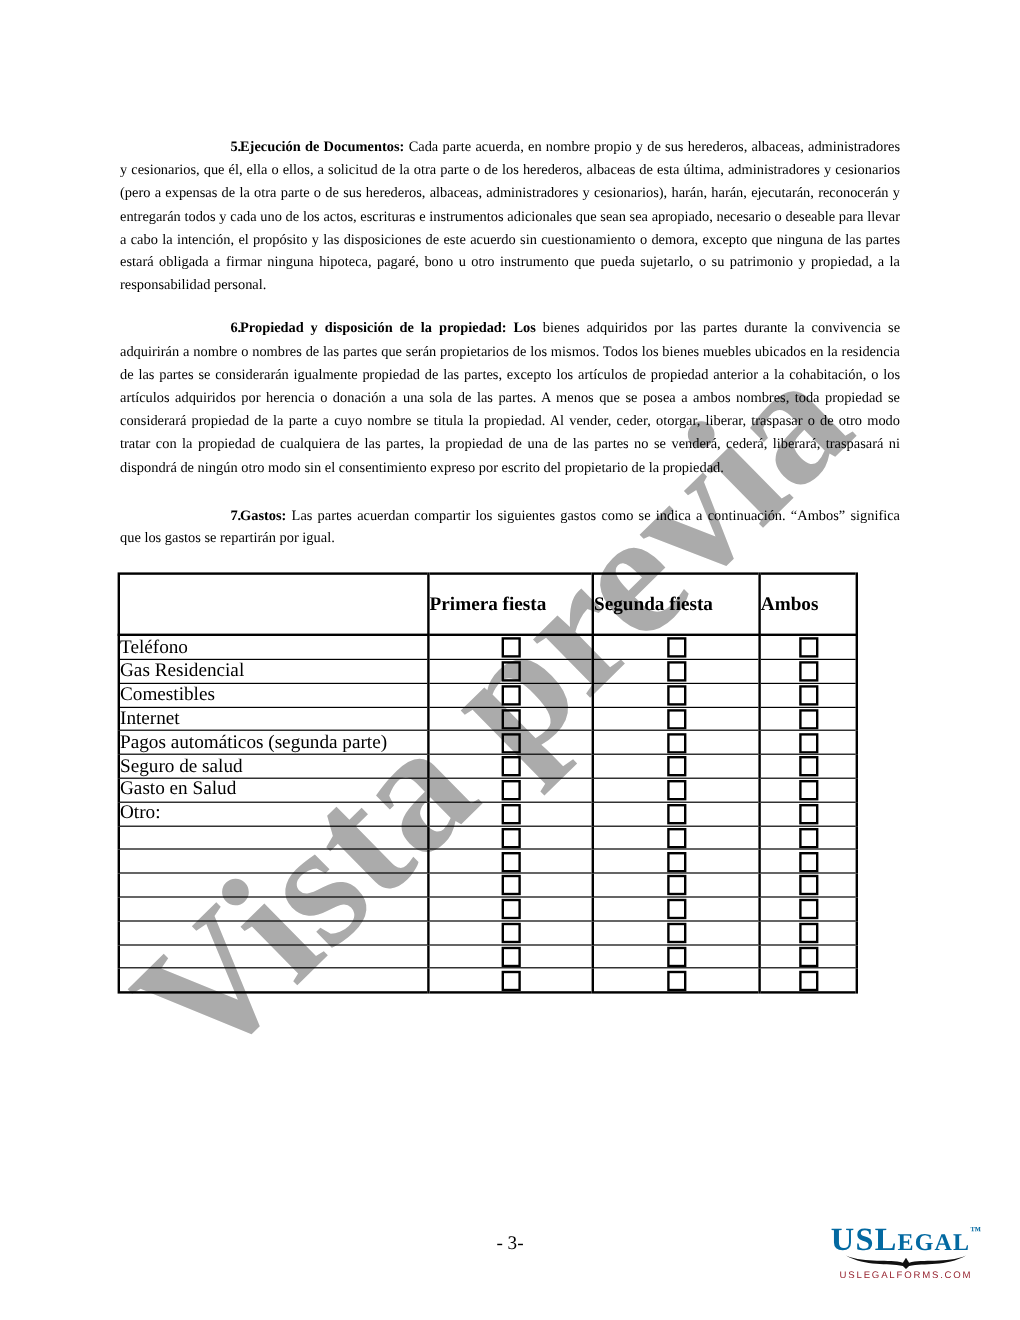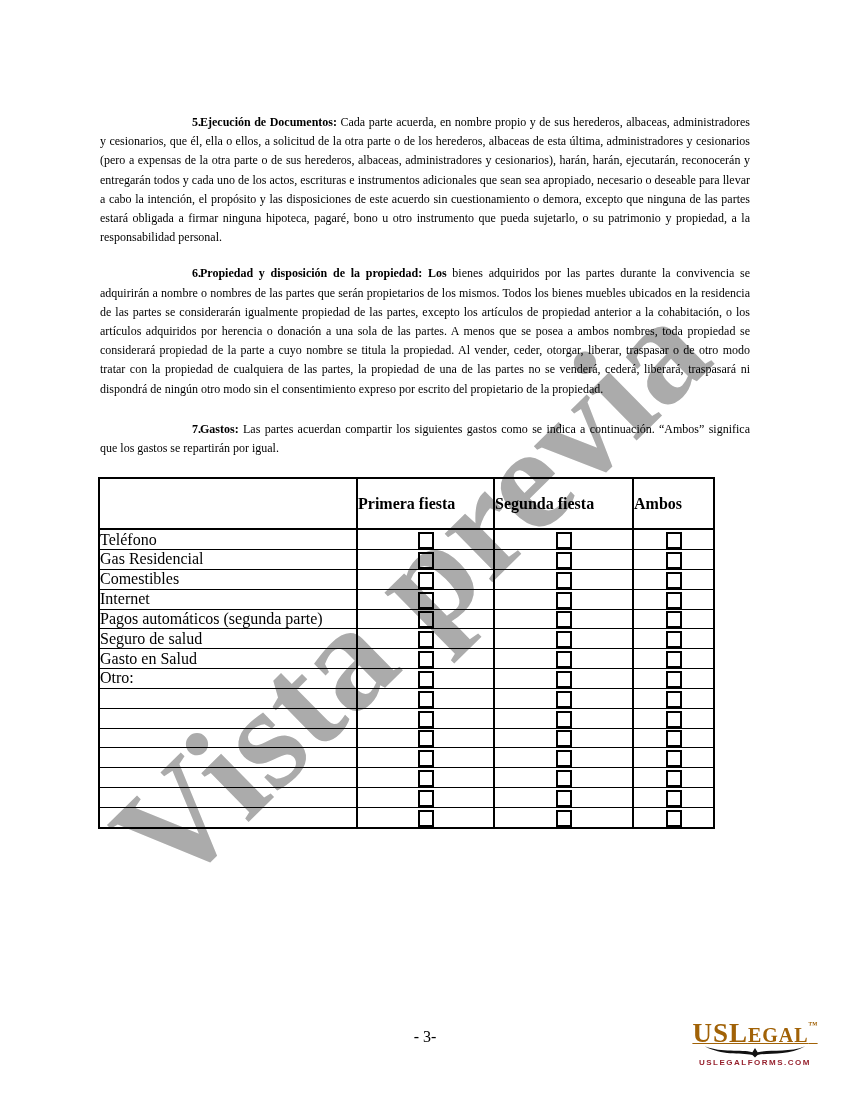--- a/index.html
+++ b/index.html
@@ -55,30 +55,30 @@
 
   .page-number {
     position:absolute; left:0; right:0; top:1028px; z-index:2;
     text-align:center; font-size:16px; font-family:"Liberation Serif", serif;
   }
   .logo {
     position:absolute; right:30px; top:1020px; width:130px; z-index:2;
     text-align:center; line-height:1;
   }
   .logo-word {
-    color:#a16207; font-family:"Liberation Serif", serif; font-weight:bold;
-    letter-spacing:1px; white-space:nowrap;text-decoration:underline;
+    color:#0369a1; font-family:"Liberation Serif", serif; font-weight:bold;
+    letter-spacing:1px; white-space:nowrap;
   }
   .logo-big { font-size:27px; }
   .logo-small { font-size:20px; }
   .logo-tm { font-size:9px; vertical-align:14px; letter-spacing:0; }
   .logo-wings { display:block; margin:0 auto; margin-top:-2px; }
   .logo-site {
     display:block; margin-top:1px;
-    font-family:"Liberation Sans", sans-serif; font-weight:bold;
+    font-family:"Liberation Sans", sans-serif; font-weight:normal;
     font-size:8px; letter-spacing:1.5px; color:#96222e;
   }
 </style>
 </head>
 <body>
 
 <div class="page">
 
   <div class="watermark">Vista previa</div>
 

